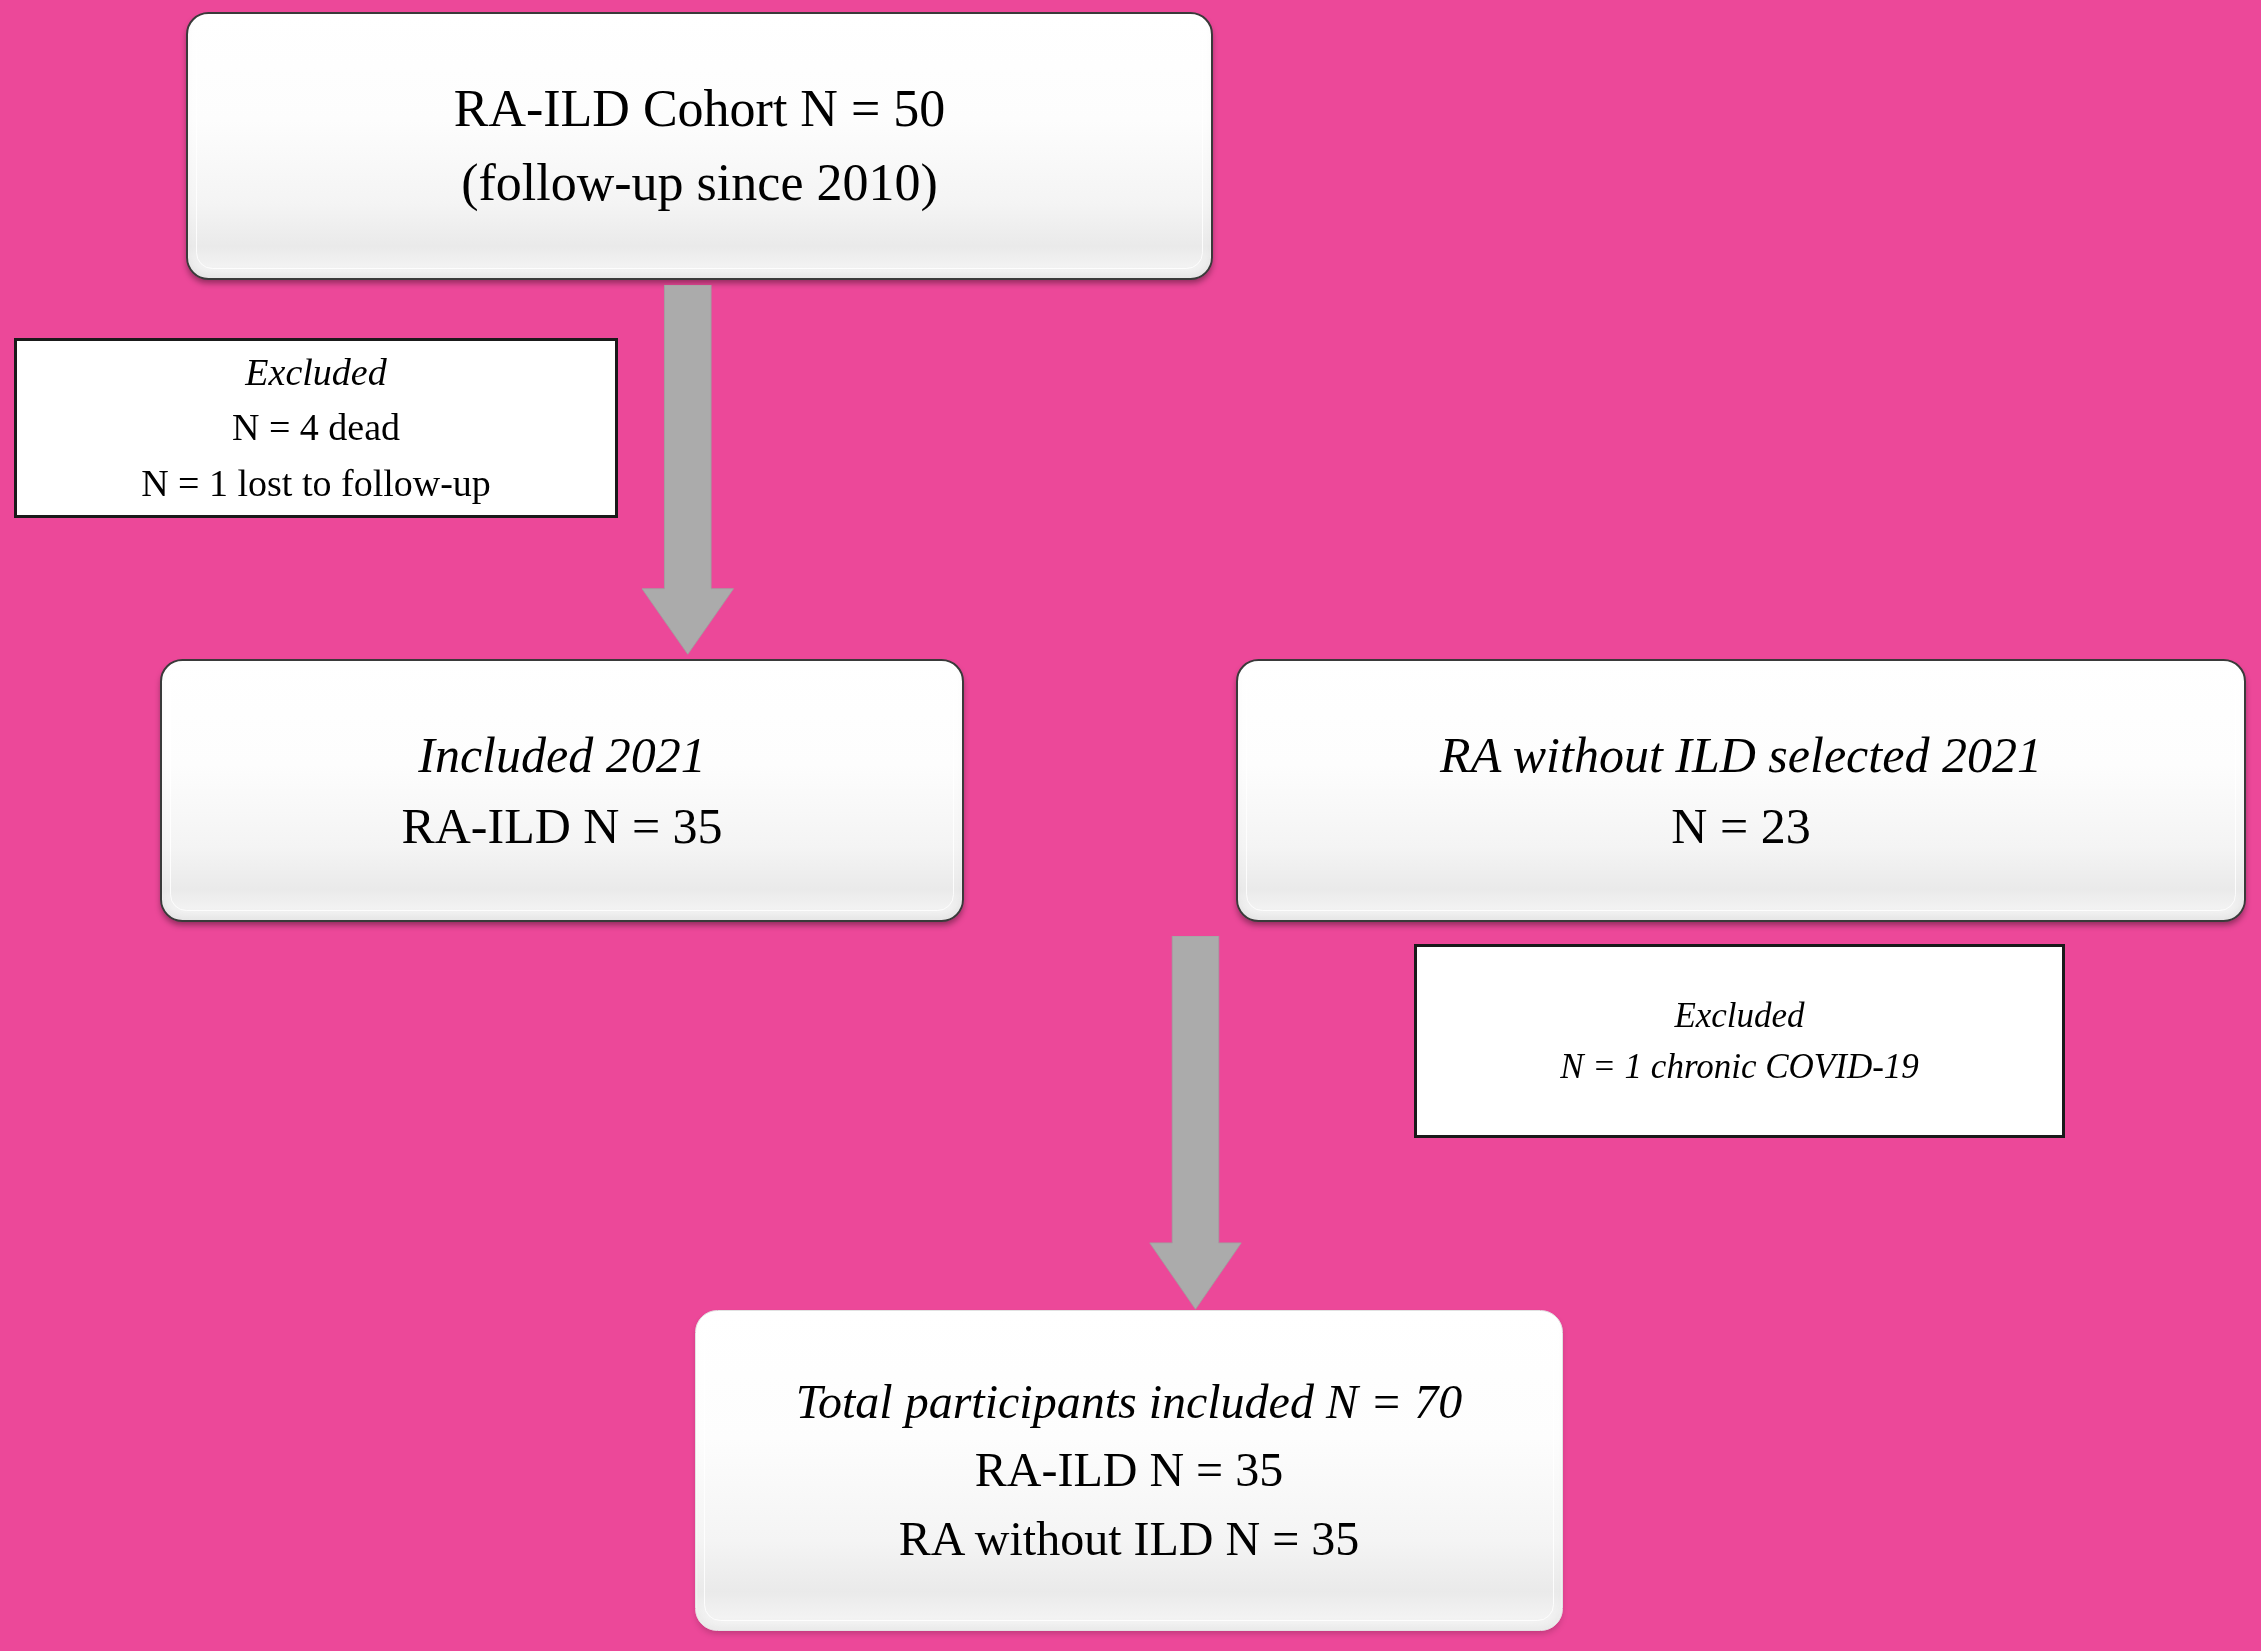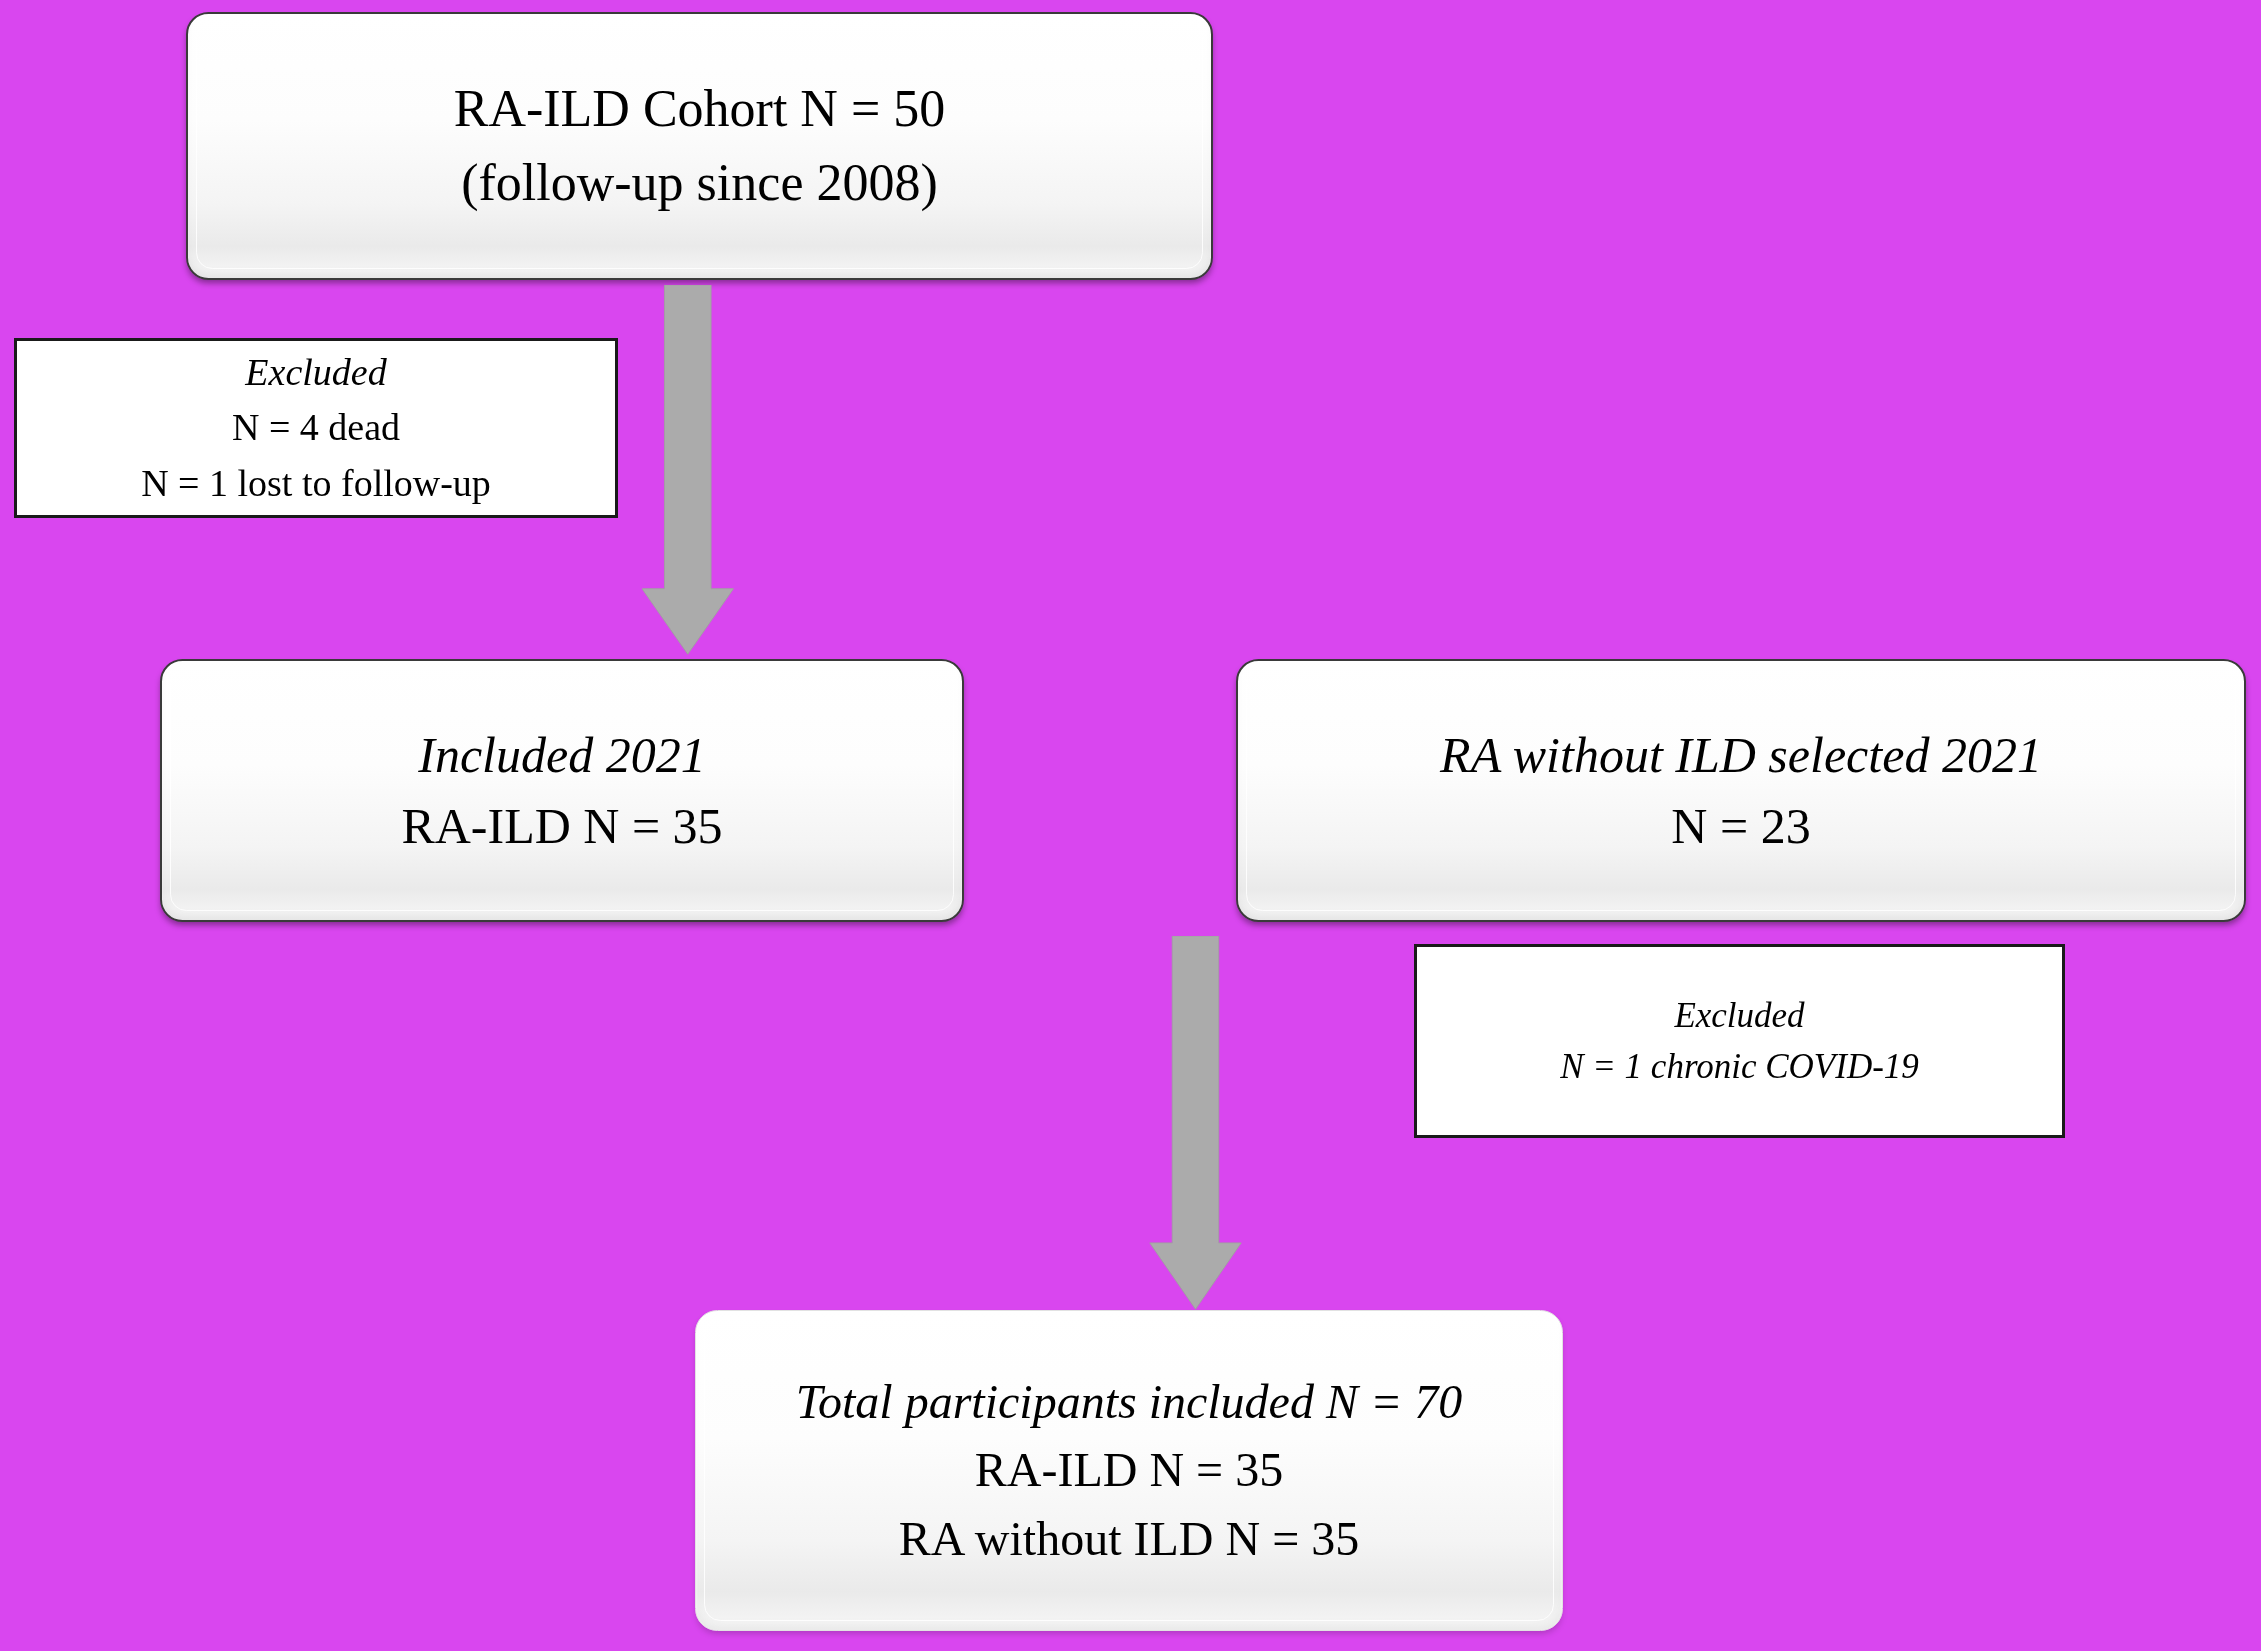--- a/index.html
+++ b/index.html
@@ -4,21 +4,21 @@
 <style>
   html, body {
     margin: 0;
     padding: 0;
     background: #ffffff;
   }
   #canvas {
     position: relative;
     width: 2261px;
     height: 1652px;
-    background: #d946ef;
+    background: #ec4899;
     font-family: "Liberation Serif", "DejaVu Serif", serif;
     overflow: hidden;
   }
 
   
   .node {
     position: absolute;
     box-sizing: border-box;
     border-radius: 22.4px;
     background:
@@ -92,21 +92,21 @@
   }
   .arrow svg { display: block; }
 </style>
 </head>
 <body>
 
 <div id="canvas">
 
   <div class="node" style="left:186px; top:12px; width:1027px; height:268px; font-size:52px;">
     <div class="line">RA-ILD Cohort N = 50</div>
-    <div class="line">(follow-up since 2008)</div>
+    <div class="line">(follow-up since 2010)</div>
   </div>
 
   <div class="arrow" style="left:642px; top:285px; width:95px; height:371px;">
     <svg width="95" height="371" viewBox="0 0 110 430" xmlns="http://www.w3.org/2000/svg">
       <polygon points="26,0 80,0 80,352 106,352 53,428 0,352 26,352" fill="#ABABAB" stroke="#A0A0A0" stroke-width="1"></polygon>
     </svg>
   </div>
 
   <div class="excl" style="left:14px; top:338px; width:604px; height:180px; font-size:38px;">
     <div class="line ital">Excluded</div>

